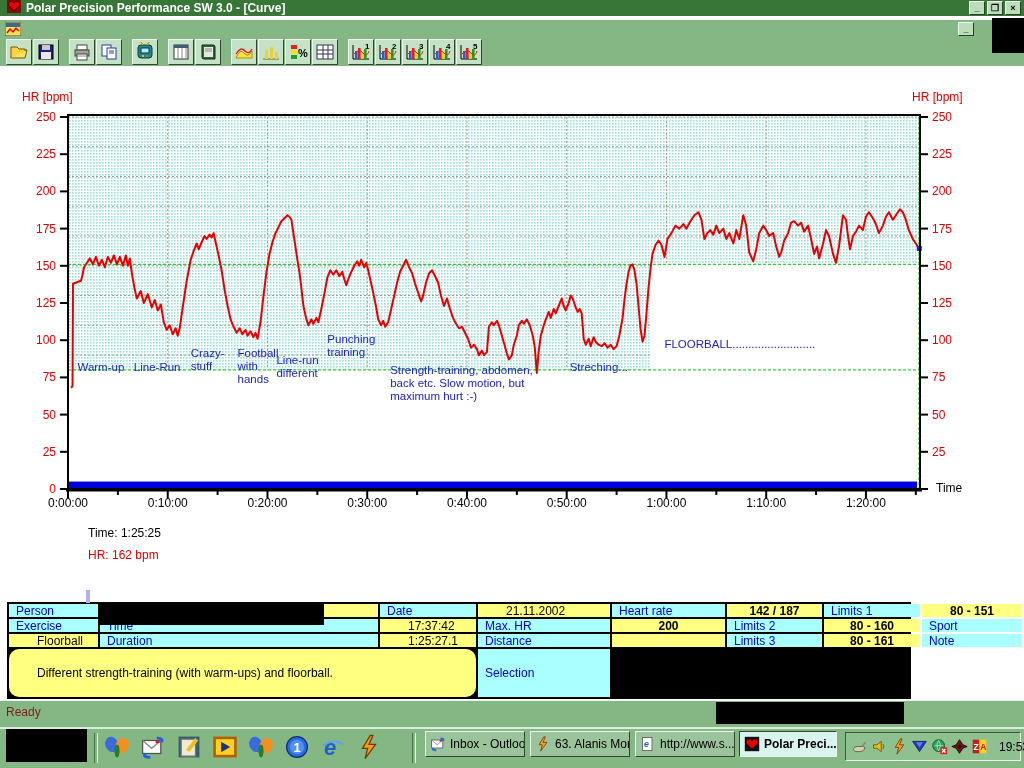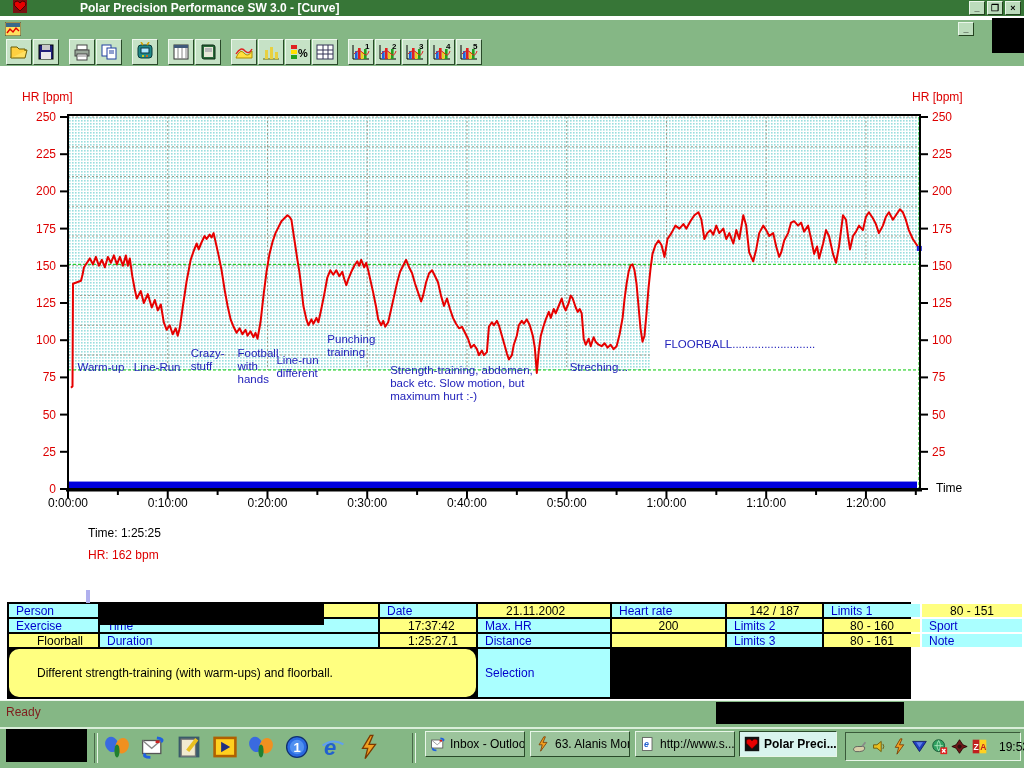--- a/index.html
+++ b/index.html
@@ -2,21 +2,21 @@
 <html><head>
 <meta charset="utf-8">
 <style>
   html,body{margin:0;padding:0;}
   body{width:1024px;height:768px;position:relative;background:#ffffff;
        font-family:"Liberation Sans",sans-serif;overflow:hidden;}
   .screen{position:absolute;inset:0;}
 
   
   .titlebar{position:absolute;top:0;left:0;width:1024px;height:16px;background:#377637;
-            display:flex;align-items:center;padding-left:13px;box-sizing:border-box;gap:48px;}
+            display:flex;align-items:center;padding-left:7px;box-sizing:border-box;}
   .title-text{color:#ffffff;font-weight:bold;font-size:12px;margin-left:5px;white-space:nowrap;}
   .win-buttons{margin-left:auto;display:flex;gap:2px;padding-right:3px;}
   .winbtn{width:16px;height:14px;background:#bcdcbc;border:1px solid;
           border-color:#eaf6ea #24421f #24421f #eaf6ea;font-size:9px;line-height:12px;
           text-align:center;color:#000;font-weight:bold;box-sizing:border-box;}
 
   .menubar{position:absolute;top:20px;left:0;width:1024px;height:18px;background:#85b785;
            display:flex;align-items:center;font-size:12px;color:#000;}
   .menu-item{padding:1px 7px;white-space:nowrap;}
   .mdi-controls{margin-left:auto;display:flex;gap:2px;padding-right:50px;}
@@ -33,21 +33,21 @@
   #chart text{font-family:"Liberation Sans",sans-serif;}
 
   
   .datatable{position:absolute;left:7px;top:602px;width:904px;height:97px;background:#000;
              border:2px solid #000;box-sizing:border-box;display:grid;
              grid-template-columns:89px 278px 96px 132px 113px 95px 96px 100px;
              grid-auto-rows:1fr;gap:2px;font-size:12px;}
   .cell{display:flex;align-items:center;padding:0 7px;white-space:nowrap;overflow:hidden;}
   .cell.label{background:#aaffff;color:#0000cc;}
   .cell.value{background:#ffff80;color:#000;padding-left:28px;}
-  .cell.center{justify-content:center;padding:0;}
+  .cell.center{justify-content:center;padding:0;font-weight:bold;}
 
   
   .statusbar{position:absolute;top:700px;left:0;width:1024px;height:27px;background:#85b785;
              border-top:1px solid #eaf6ea;font-size:12px;color:#7f1d1d;box-sizing:border-box;}
   .statusbar span{position:absolute;left:6px;top:4px;}
   .taskbar{position:absolute;top:727px;left:0;width:1024px;height:41px;background:#85b785;
            border-top:2px solid #d9eed9;box-sizing:border-box;}
   .ql{position:absolute;top:3px;width:30px;height:30px;display:flex;align-items:center;justify-content:center;}
   .tdivider{position:absolute;top:4px;width:2px;height:30px;border-left:1px solid #4a6a4a;border-right:1px solid #e8f6e8;}
   .taskbtn{position:absolute;top:2px;height:26px;background:#9cc49c;border:1px solid;

